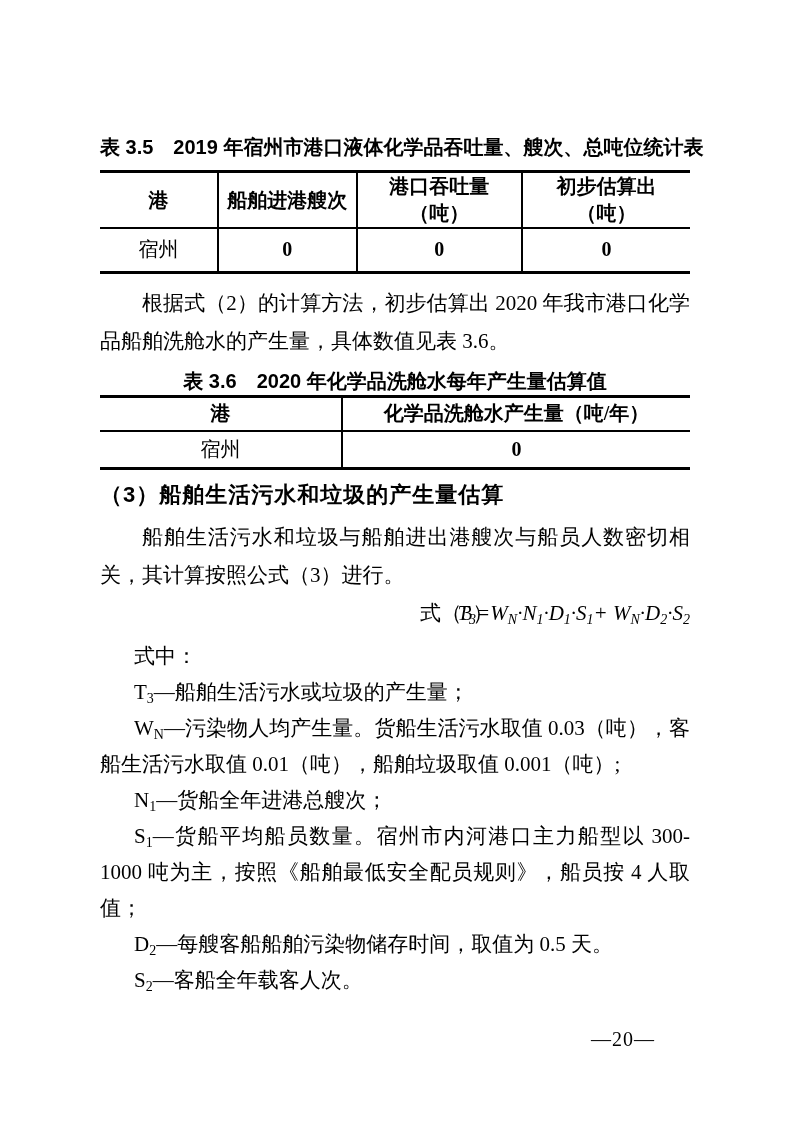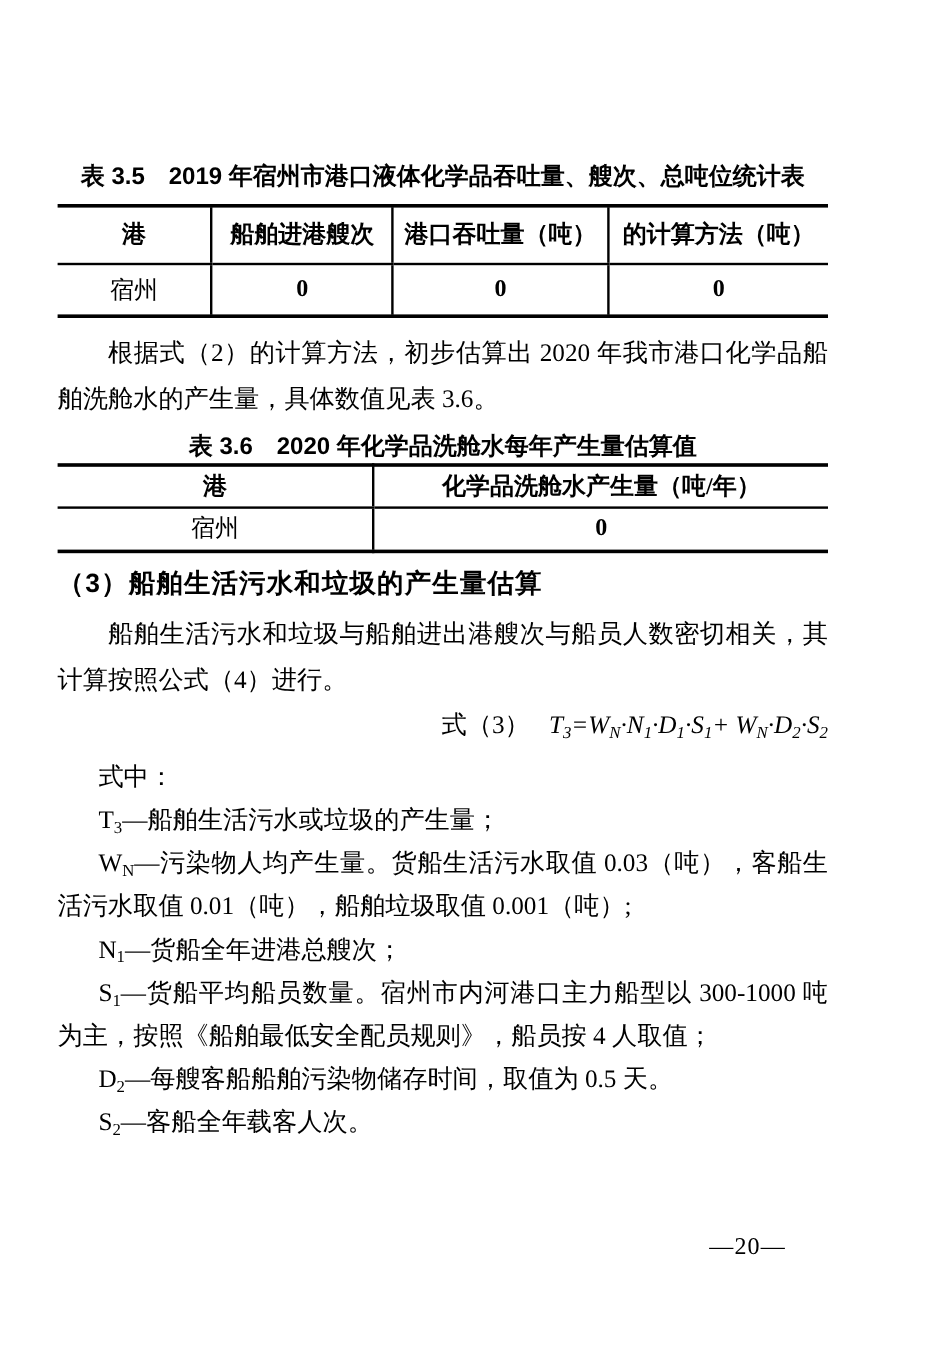--- a/index.html
+++ b/index.html
@@ -6,21 +6,21 @@
   html, body { background: #fff; }
   .page {
     position: relative;
     width: 793px;
     height: 1122px;
     margin: 0 auto;
     background: #ffffff;
     color: #000;
     font-family: "Liberation Serif", "DejaVu Serif", serif;
     font-size: 21px;
-    padding: 134px 103px 0 48px;
+    padding: 134px 103px 0 100px;
     overflow: hidden;
   }
   
   .table-title {
     font-family: "Liberation Sans", "DejaVu Sans", sans-serif;
     font-weight: bold;
     font-size: 20px;
     text-align: center;
     line-height: 26px;
     white-space: nowrap;
@@ -116,21 +116,21 @@
       <col style="width:20%">
         <col style="width:23.5%">
         <col style="width:28%">
         <col style="width:28.5%">
     </colgroup>
     <tbody>
         <tr class="hdr">
       <td>港</td>
       <td>船舶进港艘次</td>
       <td>港口吞吐量（吨）</td>
-      <td>的计算方法（吨）</td>
+      <td>初步估算出（吨）</td>
     </tr>
     <tr class="dat">
       <td class="port">宿州</td>
       <td class="num">0</td>
       <td class="num">0</td>
       <td class="num">0</td>
     </tr>
   </tbody>
     </table>
 
@@ -150,21 +150,21 @@
     </tr>
     <tr class="dat">
       <td class="port">宿州</td>
       <td class="num">0</td>
     </tr>
   </tbody>
     </table>
 
   <div class="section-heading">（3）船舶生活污水和垃圾的产生量估算</div>
 
-  <p class="para tight">船舶生活污水和垃圾与船舶进出港艘次与船员人数密切相关，其计算按照公式（4）进行。</p>
+  <p class="para tight">船舶生活污水和垃圾与船舶进出港艘次与船员人数密切相关，其计算按照公式（3）进行。</p>
 
   <div class="formula-line"><span class="formula-expr"><span>T</span><sub>3</sub><span>=</span><span>W</span><sub>N</sub><span>·</span><span>N</span><sub>1</sub><span>·</span><span>D</span><sub>1</sub><span>·</span><span>S</span><sub>1</sub><span>+ </span><span>W</span><sub>N</sub><span>·</span><span>D</span><sub>2</sub><span>·</span><span>S</span><sub>2</sub></span><span class="formula-label">式（3）</span></div>
 
   <p class="where-label">式中：</p>
 
   <p class="def"><span>T</span><sub>3</sub><span>—船舶生活污水或垃圾的产生量；</span></p>
 
   <p class="def"><span>W</span><sub>N</sub><span>—污染物人均产生量。货船生活污水取值 0.03（吨），客船生活污水取值 0.01（吨），船舶垃圾取值 0.001（吨）;</span></p>
 
   <p class="def"><span>N</span><sub>1</sub><span>—货船全年进港总艘次；</span></p>

